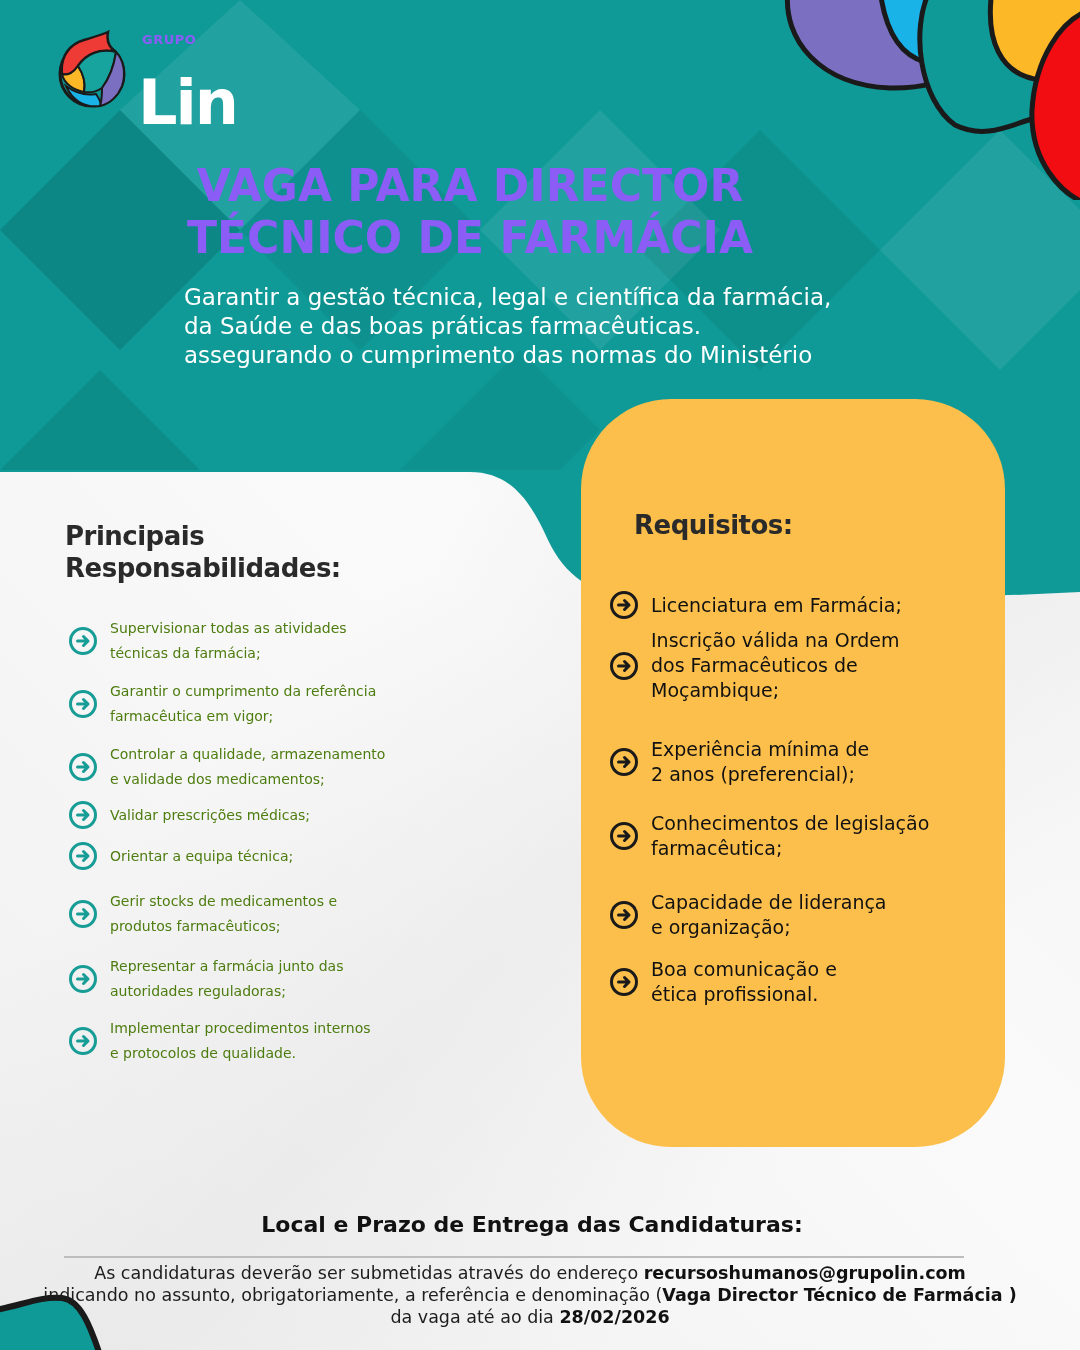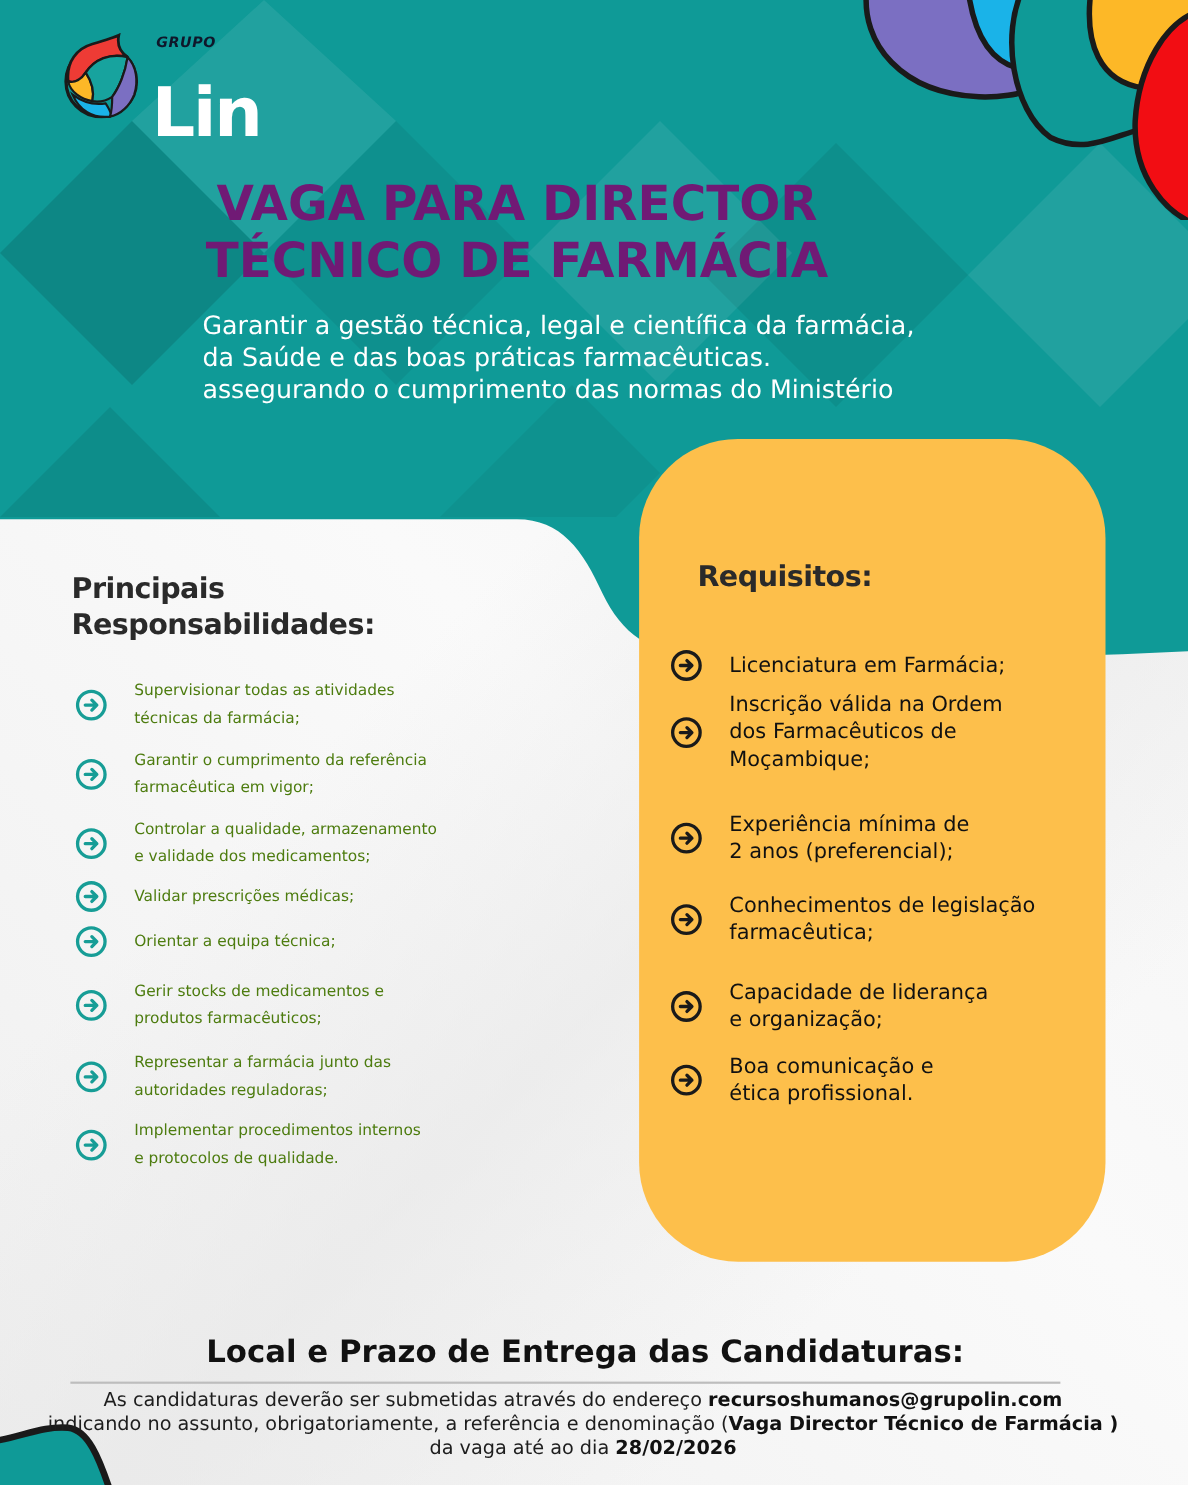--- a/index.html
+++ b/index.html
@@ -18,37 +18,36 @@
         linear-gradient(135deg, rgba(255,255,255,0.0) 40%, rgba(230,230,230,0.6) 60%, rgba(255,255,255,0) 80%),
         linear-gradient(45deg, #efefef 0%, #fafafa 50%, #f1f1f1 100%);
     }
     .bg-teal { position: absolute; left: 0; top: 0; width: 1080px; height: 700px; }
 
     
     .logo { position: absolute; left: 56px; top: 30px; width: 190px; height: 82px; }
     .logo-mark { position: absolute; left: 0; top: 0; width: 72px; height: 78px; }
     .logo-grupo {
       position: absolute; left: 86px; top: 2px;
-      color: #0f172a; font-weight: bold; font-size: 13px; letter-spacing: 0.5px;
+      color: #8b5cf6; font-weight: bold; font-size: 13px; letter-spacing: 0.5px;
       font-family: "DejaVu Sans", sans-serif;
-      font-style: italic;
     }
     .logo-lin {
       position: absolute; left: 82px; top: 10px;
       color: #fff; font-weight: bold; font-size: 62px; letter-spacing: -2px;
       font-family: "DejaVu Sans", sans-serif; line-height: 1; margin-top: 32px;
     }
 
     .blobs { position: absolute; right: 0; top: 0; width: 320px; height: 200px; }
     .blob-bl { position: absolute; left: 0; bottom: 0; width: 110px; height: 60px; }
 
     
     .title {
       position: absolute; left: 0; top: 160px; width: 940px;
-      text-align: center; color: #701a75;
+      text-align: center; color: #8b5cf6;
       font-family: "DejaVu Sans", sans-serif; font-weight: bold;
       font-size: 44px; line-height: 52px; letter-spacing: 0px;
       text-transform: uppercase;
     }
     .title span { display: block; }
     .subtitle {
       position: absolute; left: 184px; top: 283px; width: 760px;
       color: #fff; font-family: "DejaVu Sans", sans-serif;
       font-size: 23px; line-height: 29px; font-weight: normal;
     }
@@ -56,21 +55,21 @@
 
     
     .resp-heading {
       position: absolute; left: 65px; top: 520px;
       font-family: "DejaVu Sans", sans-serif; font-weight: bold;
       font-size: 26px; line-height: 32px; color: #2a2a2a; letter-spacing: -0.5px;
     }
     .resp-heading span { display: block; }
     .resp-list { position: absolute; left: 68px; top: 0; width: 470px; }
     .item {
-      position: absolute; left: 0; display: flex; align-items: center; gap: 24px;
+      position: absolute; left: 0; display: flex; align-items: center; gap: 12px;
     }
     .item .txt {
       font-family: "DejaVu Sans", sans-serif; font-size: 14px; line-height: 25px; color: #4d7c0f;
     }
     .item .txt span { display: block; white-space: nowrap; }
     .arrow-icon { flex: 0 0 30px; width: 30px; height: 30px; }
 
     
     .card {
       position: absolute; left: 581px; top: 399px; width: 424px; height: 748px;
@@ -79,21 +78,21 @@
     .req-heading {
       position: absolute; left: 634px; top: 510px;
       font-family: "DejaVu Sans", sans-serif; font-weight: bold;
       font-size: 26px; color: #2a2a2a; letter-spacing: -0.5px;
     }
     .req-item .txt { font-size: 19px; color: #111; }
 
     
     .footer-heading {
       position: absolute; left: 0; top: 1212px; width: 1024px; text-align: center;
-      font-family: "DejaVu Sans", sans-serif; font-weight: bold; font-size: 28px; color: #111; padding-left: 40px;
+      font-family: "DejaVu Sans", sans-serif; font-weight: bold; font-size: 22px; color: #111; padding-left: 40px;
     }
     .footer-rule {
       position: absolute; left: 64px; top: 1256px; width: 900px; height: 2px; background: #bdbdbd;
     }
     .footer-text {
       position: absolute; left: 0; top: 1262px; width: 1060px; text-align: center;
       font-family: "DejaVu Sans", sans-serif; font-size: 17.5px; line-height: 22px; color: #1d1d1d;
     }
     .footer-text div { white-space: nowrap; }
     .footer-text b { font-weight: bold; color: #111; }

